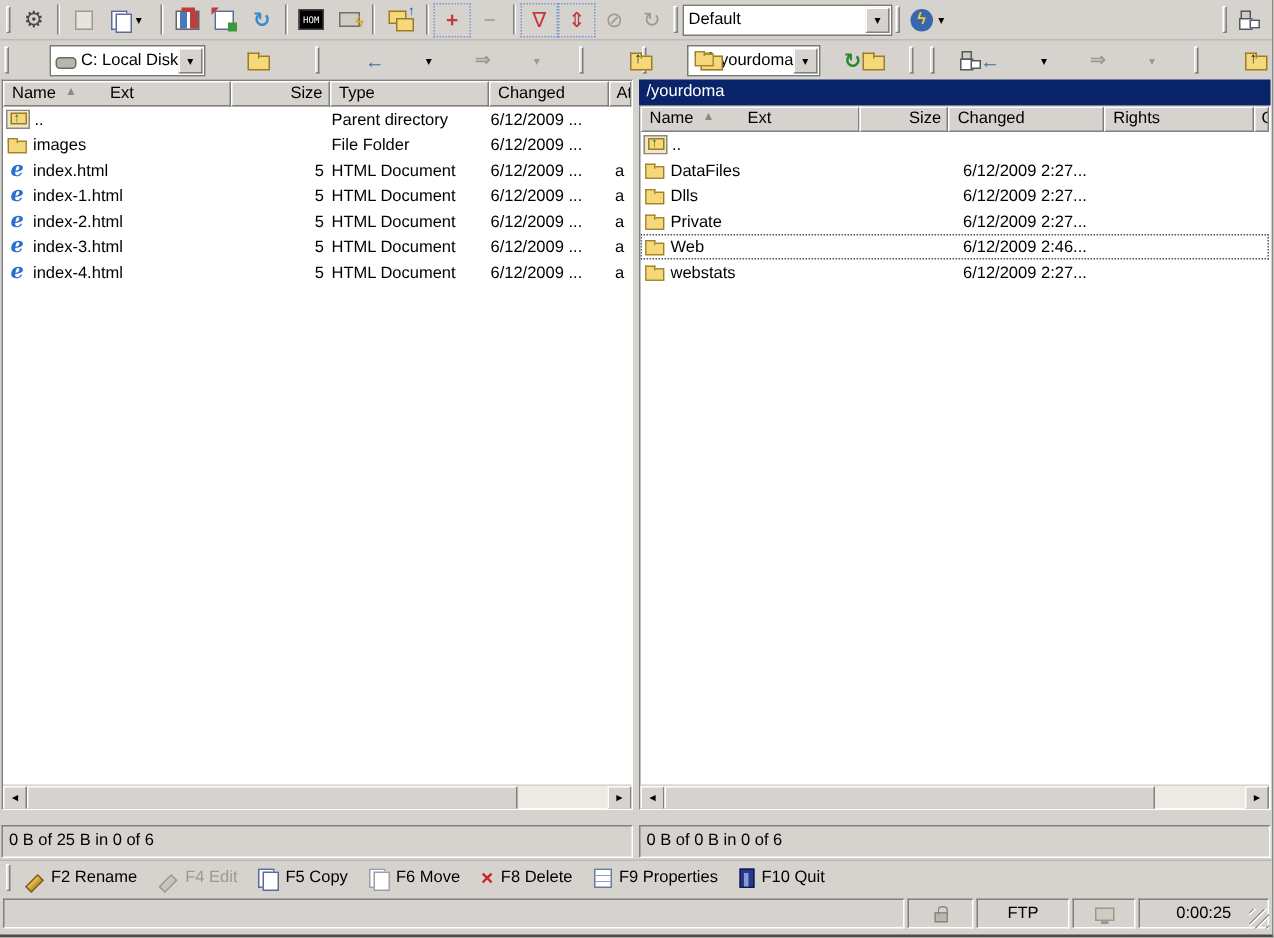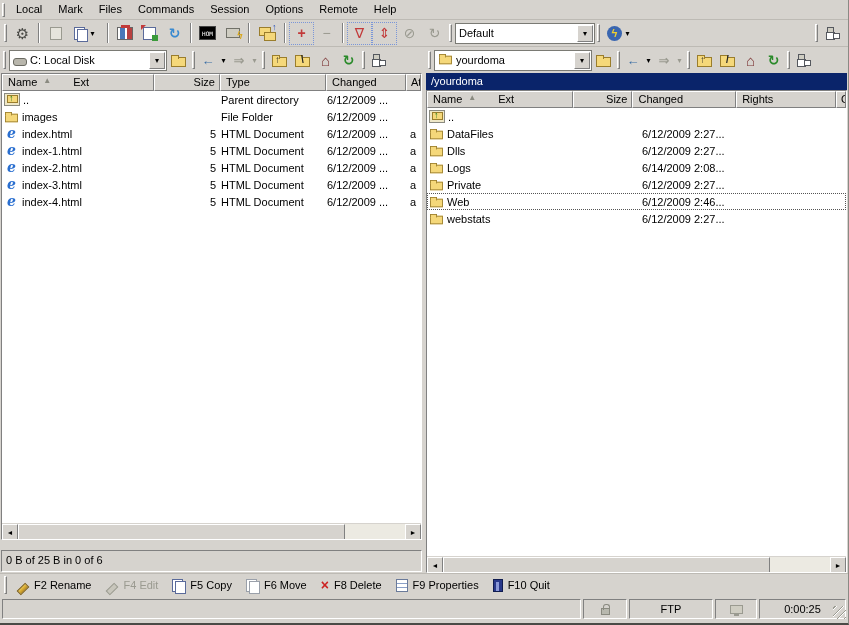--- a/index.html
+++ b/index.html
@@ -95,21 +95,21 @@
               border:1px solid #8a8a80; border-bottom:none; border-radius:3px 3px 0 0; }
   .icn-monitor { width:13px; height:9px; border:1px solid #9a9a90; background:#cfcdc2; position:relative; }
   .icn-monitor::after { content:""; position:absolute; left:3px; bottom:-3px; width:5px; height:2px; background:#9a9a90; }
   .icn-globe { width:15px; height:15px; border-radius:50%; background:#3a66b0; color:#f0d030;
               display:flex; align-items:center; justify-content:center; font-weight:bold; font-size:11px; flex:none; }
 
   
   .panels { flex:1; display:flex; }
   .panel { width:423px; display:flex; flex-direction:column; }
   .splitter { width:3px; }
-  .panel-toolbar { height:26px; display:flex; align-items:center; padding:0 1px; }
+  .panel-toolbar { height:26px; display:flex; align-items:center; padding:0 1px;gap:24px; }
   .panel-toolbar .combo { width:158px; }
   .panel-toolbar .tb { width:23px; height:22px; }
   .pt-arrow { font-size:13px; font-weight:bold; }
   .pathbar { height:17px; color:#fff; padding:2px 0 0 5px; margin:0 1px; white-space:nowrap; }
   .pathbar.inactive { background:#808080; }
   .pathbar.active { background:#0a246a; }
 
   .listbox { flex:1; margin:0 1px; background:#fff; display:flex; flex-direction:column;
              border:1px solid; border-color:#808080 #ffffff #ffffff #808080; overflow:hidden; }
   .cols { display:flex; height:17px; flex:none; background:#d6d3ce; }
@@ -145,40 +145,29 @@
   .fn-btn .lbl { white-space:nowrap; }
   .fn-btn.disabled .lbl { color:#9a9a90; }
   .fn-btn.disabled .icn-pencil::before { background:#c8c6bc; border-color:#9a9a90; }
   .fn-btn.gray .icn-pages::before, .fn-btn.gray .icn-pages::after { border-color:#9aa0aa; }
 
   
   .statusbar { height:27px; display:flex; align-items:stretch; gap:2px; padding:3px 2px 4px 2px; }
   .sb-panel { border:1px solid; border-color:#808080 #ffffff #ffffff #808080;
               display:flex; align-items:center; justify-content:center; white-space:nowrap; }
   .sb-main { flex:1; }
-  .sb-lock { width:44px; } .sb-proto { width:84px; } .sb-mon { width:42px; } .sb-time { width:87px; }
+  .sb-lock { width:44px; } .sb-proto { width:62px; } .sb-mon { width:42px; } .sb-time { width:87px; }
   .resize-grip { width:13px; height:13px; align-self:flex-end; margin-left:-15px;
     background:repeating-linear-gradient(315deg,#ffffff 0 1px,#9a9a90 1px 2px,transparent 2px 5px); }
 </style>
 </head>
 <body>
 
 <div class="window">
 
-  <div class="menubar">
-    <div class="grip"></div>
-    <div class="menu-item">Local</div>
-    <div class="menu-item">Mark</div>
-    <div class="menu-item">Files</div>
-    <div class="menu-item">Commands</div>
-    <div class="menu-item">Session</div>
-    <div class="menu-item">Options</div>
-    <div class="menu-item">Remote</div>
-    <div class="menu-item">Help</div>
-  </div>
 
   <div class="toolbar">
     <div class="grip"></div>
     <div class="tb">
       <span class="g" style="color:#4a4a46;font-size:15px">⚙</span>
     </div>
     <div class="sep"></div>
     <div class="tb">
       <span class="icn-props dis" style="border-color:#9a9a90;background-image:none;background:#e6e4dc"></span>
     </div>
@@ -504,30 +493,20 @@
                 <span>Dlls</span>
               </span>
             <span class="cell num c1"></span>
             <span class="cell c2">6/12/2009 2:27...</span>
             <span class="cell c3"></span>
             <span class="cell c4"></span>
           </div>
           <div class="row">
             <span class="cell name c0">
                 <span class="icn-folder small"></span>
-                <span>Logs</span>
-              </span>
-            <span class="cell num c1"></span>
-            <span class="cell c2">6/14/2009 2:08...</span>
-            <span class="cell c3"></span>
-            <span class="cell c4"></span>
-          </div>
-          <div class="row">
-            <span class="cell name c0">
-                <span class="icn-folder small"></span>
                 <span>Private</span>
               </span>
             <span class="cell num c1"></span>
             <span class="cell c2">6/12/2009 2:27...</span>
             <span class="cell c3"></span>
             <span class="cell c4"></span>
           </div>
           <div class="row focused">
             <span class="cell name c0">
                 <span class="icn-folder small"></span>
@@ -553,20 +532,21 @@
           <div class="sb-btn">
               <span>◄</span>
             </div>
           <div class="sb-thumb"></div>
           <div style="flex:1"></div>
           <div class="sb-btn">
               <span>►</span>
             </div>
         </div>
       </div>
+      <div class="panel-status">0 B of 0 B in 0 of 6</div>
     </div>
   </div>
 
   <div class="fnbar">
     <div class="grip"></div>
     <div class="fn-btn">
       <span class="icn-pencil"></span>
       <span class="lbl">F2 Rename</span>
     </div>
     <div class="fn-btn disabled">

